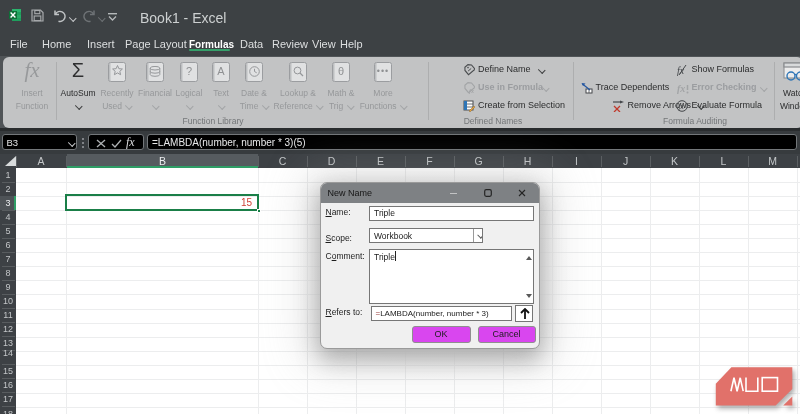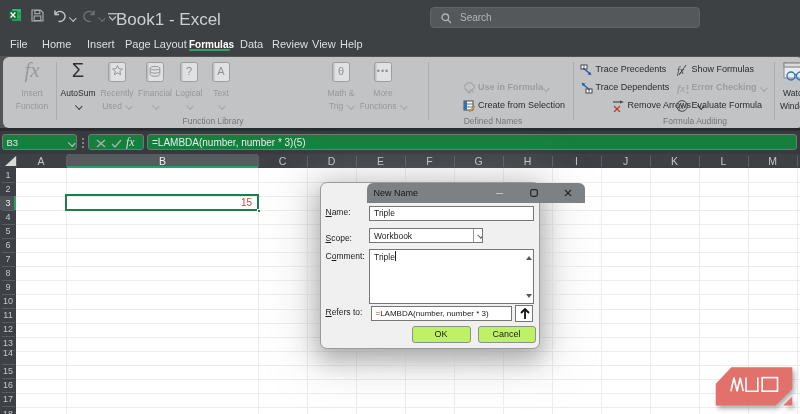--- a/index.html
+++ b/index.html
@@ -9,55 +9,55 @@
 #app svg.a{position:absolute;}
 .chev{margin-left:2px;width:4.5px;height:4.5px;border-right:1.3px solid #5a5c5e;border-bottom:1.3px solid #5a5c5e;
  transform:rotate(45deg) scaleY(.8);display:inline-block;position:static;}
 .chevw{border-color:#c7c9cb;}
 .chevg{border-color:#a2a4a6;}
 .chevd{border-color:#3c3d3e;}
 
 #tbar{left:0;top:0;width:800px;height:35px;background:#3d4144;}
 #tabs{left:0;top:35px;width:800px;height:21px;background:#3d4144;}
 .tab{position:absolute;top:2.5px;height:18px;color:#dddfe0;font-size:11px;white-space:nowrap;}
-#ttext{position:absolute;left:116px;top:10px;color:#cdd0d1;font-size:17px;}
+#ttext{position:absolute;left:140px;top:10px;color:#cdd0d1;font-size:14px;}
 #search{left:430px;top:7px;width:270px;height:21px;background:#54585b;border:1px solid #616569;border-radius:4px;}
 #search span{position:absolute;left:29px;top:4px;color:#b2b5b7;font-size:10px;}
 
 #ribzone{left:0;top:56px;width:800px;height:76px;background:#505457;}
 #ribpanel{left:3px;top:1px;width:800px;height:71px;background:#c2c3c4;border-radius:6px;}
 #darkstrip{left:0;top:72px;width:800px;height:3px;background:#292c2e;}
 .rsep{width:1px;top:5px;height:58px;background:#adaeaf;}
 .glabel{top:59px;height:11px;font-size:8.5px;color:#737678;text-align:center;}
 .big{top:0;height:69px;text-align:center;font-size:8.5px;line-height:12.5px;color:#96989a;padding-top:30px;white-space:nowrap;}
 .big.en{color:#2b2c2d;}
 .big .ic{position:absolute;top:5px;left:0;right:0;height:22px;}
 .ibox{position:static;display:inline-block;width:16px;height:18px;border:1px solid #9b9da0;border-radius:2.5px;
  background:#e0e1e2;box-shadow:inset 2.5px 0 0 -1px #bcbec0;color:#8f9193;font-size:11px;line-height:16px;text-align:center;vertical-align:top;}
 .srow{height:13px;font-size:9px;color:#2b2c2d;white-space:nowrap;line-height:13px;}
 .srow.dis{color:#9b9da0;font-weight:bold;}
 .srow .si{position:absolute;left:0;top:1px;}
 
 #fbar{left:0;top:131px;width:800px;height:23px;background:#373b3e;}
-.fbox{top:3px;height:16px;background:#15803d;border:1px solid #73777a;border-radius:3px;color:#e3e4e5;font-size:10.5px;text-align:right;}
+.fbox{top:3px;height:16px;background:#000000;border:1px solid #73777a;border-radius:3px;color:#e3e4e5;font-size:10.5px;text-align:right;}
 
 #colhdr{left:0;top:154px;width:800px;height:13.5px;background:#3d4145;}
 .ch{top:1px;height:12px;color:#c3c6c8;font-size:10.5px;text-align:center;line-height:12px;}
 .cline{top:2px;width:1px;height:11px;background:#5b5f62;}
 #rowhdr{left:0;top:167.5px;width:16px;height:246.5px;background:#3d4145;}
 .rh{left:0;width:16px;color:#c3c6c8;font-size:9px;text-align:center;}
 .rline{left:2px;width:13px;height:1px;background:#585c5f;}
 
 #dlg{left:320px;top:182px;width:220px;height:167px;background:#f0f0f0;border:1px solid #9a9a9a;border-radius:7px;
  box-shadow:0 9px 22px 2px rgba(105,105,105,.45),0 3px 45px 14px rgba(160,160,160,.30);}
-#dlgtitle{left:0;top:0;width:218px;height:20px;background:#7e8184;border-radius:6px 6px 0 0;margin-left:46px;}
+#dlgtitle{left:0;top:0;width:218px;height:20px;background:#7e8184;border-radius:6px 6px 0 0;}
 #dlgtitle span{position:absolute;left:6.5px;top:4.5px;color:#161616;font-size:9px;}
 .dl{color:#1c1c1c;font-size:8.5px;white-space:nowrap;}
 .field{background:#fff;border:1px solid #767676;color:#1a1a1a;font-size:8.5px;white-space:nowrap;overflow:hidden;}
-.dbtn{background:#bef264;border:1px solid #8f8f8f;border-radius:3px;color:#1d1d1d;font-size:9px;
+.dbtn{background:#d946ef;border:1px solid #8f8f8f;border-radius:3px;color:#1d1d1d;font-size:9px;
  text-align:center;line-height:15px;}
 .tri{width:0;height:0;border-left:3.5px solid transparent;border-right:3.5px solid transparent;}
 </style>
 </head>
 <body>
 <div id="app">
 
 <div id="tbar">
   <svg class="a" style="left:9px;top:9px" width="12" height="12" viewBox="0 0 12 12">
     <rect x="3" y="0" width="9" height="12" fill="#1f9e5d"></rect>
@@ -79,27 +79,20 @@
   <svg class="a" style="left:83px;top:9px" width="14" height="14" viewBox="0 0 14 14">
     <path d="M11 1.5 L11 5.5 L7 5.5" fill="none" stroke="#6e7275" stroke-width="1.5"></path>
     <path d="M10.4 5 A5 5 0 1 0 7.5 12.2" fill="none" stroke="#6e7275" stroke-width="1.5"></path>
   </svg>
   <span class="chev" style="position:absolute;left:97px;top:15px;border-color:#6e7275"></span>
   <svg class="a" style="left:108px;top:13px" width="9" height="8" viewBox="0 0 9 8">
     <rect x="0" y="0" width="9" height="1.4" fill="#b5b8ba"></rect>
     <path d="M1 3.5 L4.5 7 L8 3.5" fill="none" stroke="#b5b8ba" stroke-width="1.3"></path>
   </svg>
   <span id="ttext">Book1 - Excel</span>
-  <div id="search">
-    <svg class="a" style="left:10px;top:5px" width="11" height="11" viewBox="0 0 11 11">
-      <circle cx="4.3" cy="4.3" r="3.3" fill="none" stroke="#b2b5b7" stroke-width="1.3"></circle>
-      <line x1="6.9" y1="6.9" x2="10" y2="10" stroke="#b2b5b7" stroke-width="1.3"></line>
-    </svg>
-    <span>Search</span>
-  </div>
 </div>
 
 <div id="tabs">
   <span class="tab" style="left:10px">File</span>
   <span class="tab" style="left:42px">Home</span>
   <span class="tab" style="left:87px">Insert</span>
   <span class="tab" style="left:125px">Page Layout</span>
   <span class="tab" style="left:189px;color:#ffffff;font-weight:bold;font-size:10px;top:3.5px">Formulas</span>
   <span class="tab" style="left:240px">Data</span>
   <span class="tab" style="left:272px">Review</span>
@@ -135,31 +128,54 @@
     Financial<br><span class="chev chevg"></span>
   </div>
   <div class="big" style="left:166px;width:40px">
     <div class="ic"><span class="ibox">?</span></div>
     Logical<br><span class="chev chevg"></span>
   </div>
   <div class="big" style="left:200px;width:36px">
     <div class="ic"><span class="ibox">A</span></div>
     Text<br><span class="chev chevg"></span>
   </div>
+  <div class="big" style="left:230px;width:42px">
+    <div class="ic"><span class="ibox"><svg width="11" height="11" viewBox="0 0 11 11" style="margin-top:2.5px">
+                <circle cx="5.5" cy="5.5" r="4.8" fill="none" stroke="#95979a" stroke-width="1"></circle>
+                <path d="M5.5 2.8 V5.5 L7.7 6.8" fill="none" stroke="#95979a" stroke-width="1"></path>
+              </svg></span></div>
+    Date &amp;<br>Time <span class="chev chevg"></span>
+  </div>
+  <div class="big" style="left:268px;width:54px">
+    <div class="ic"><span class="ibox"><svg width="11" height="11" viewBox="0 0 11 11" style="margin-top:2.5px">
+                <circle cx="4.5" cy="4.5" r="3.4" fill="none" stroke="#95979a" stroke-width="1"></circle>
+                <line x1="7" y1="7" x2="10" y2="10" stroke="#95979a" stroke-width="1.2"></line>
+              </svg></span></div>
+    Lookup &amp;<br>Reference <span class="chev chevg"></span>
+  </div>
   <div class="big" style="left:316px;width:44px">
     <div class="ic"><span class="ibox">θ</span></div>
     Math &amp;<br>Trig <span class="chev chevg"></span>
   </div>
   <div class="big" style="left:356px;width:48px">
     <div class="ic"><span class="ibox" style="letter-spacing:1px;font-size:9px">•••</span></div>
     More<br>Functions <span class="chev chevg"></span>
   </div>
   <div class="glabel" style="left:160px;width:100px">Function Library</div>
   <div class="rsep" style="left:425px"></div>
 
+  <div class="srow" style="left:460px;top:6px;width:110px">
+    <svg class="si" width="12" height="12" viewBox="0 0 12 12">
+            <path d="M4 1 L8 1 L10.5 3.5 L10.5 9 L2 9 L2 3.5 Z" transform="rotate(-40 6 5)" fill="none" stroke="#4a4d4f" stroke-width="1.1"></path>
+            <circle cx="5" cy="3.6" r=".8" fill="#4a4d4f"></circle>
+            <line x1="4" y1="6" x2="8" y2="6" stroke="#4a4d4f" stroke-width="0.9" transform="rotate(-40 6 5)"></line>
+          </svg>
+    <span style="position:absolute;left:15px">Define Name</span>
+    <span class="chev chevd" style="position:absolute;left:74px;top:4px"></span>
+  </div>
   <div class="srow dis" style="left:460px;top:24px;width:110px">
     <svg class="si" width="12" height="12" viewBox="0 0 12 12">
             <path d="M4 1 L8 1 L10.5 3.5 L10.5 9 L2 9 L2 3.5 Z" transform="rotate(-40 6 5)" fill="none" stroke="#a2a4a6" stroke-width="1.1"></path>
             <text x="6" y="10.5" font-size="6" font-style="italic" fill="#a2a4a6" font-family="Liberation Serif">fx</text>
           </svg>
     <span style="position:absolute;left:15px">Use in Formula</span>
     <span class="chev chevg" style="position:absolute;left:78px;top:4px"></span>
   </div>
   <div class="srow" style="left:460px;top:42px;width:110px">
     <svg class="si" width="12" height="12" viewBox="0 0 12 12">
@@ -167,29 +183,20 @@
             <rect x="1" y="1" width="3" height="9" fill="#2e75b6"></rect>
             <line x1="4" y1="4" x2="10" y2="4" stroke="#4a4d4f" stroke-width=".8"></line>
             <line x1="4" y1="7" x2="10" y2="7" stroke="#4a4d4f" stroke-width=".8"></line>
             <path d="M6 11 L11 6 L12 7 L7 12 Z" fill="#e8a33d" stroke="#8a6d3b" stroke-width=".5"></path>
           </svg>
     <span style="position:absolute;left:15px">Create from Selection</span>
   </div>
   <div class="glabel" style="left:445px;width:90px">Defined Names</div>
   <div class="rsep" style="left:570px"></div>
 
-  <div class="srow" style="left:577px;top:6px;width:105px">
-    <svg class="si" width="13" height="12" viewBox="0 0 13 12">
-            <rect x="1" y="1" width="6" height="4" fill="#fff" stroke="#44474a" stroke-width="1"></rect>
-            <line x1="4" y1="1" x2="4" y2="5" stroke="#44474a" stroke-width=".8"></line>
-            <line x1="3" y1="4" x2="10.5" y2="10" stroke="#2456a0" stroke-width="1.2"></line>
-            <path d="M11.5 11 L7.5 10.5 L10 8 Z" fill="#2456a0"></path>
-          </svg>
-    <span style="position:absolute;left:15.5px">Trace Precedents</span>
-  </div>
   <div class="srow" style="left:577px;top:24px;width:105px">
     <svg class="si" width="13" height="12" viewBox="0 0 13 12">
             <rect x="6" y="7" width="6" height="4" fill="#fff" stroke="#44474a" stroke-width="1"></rect>
             <line x1="9" y1="7" x2="9" y2="11" stroke="#44474a" stroke-width=".8"></line>
             <line x1="10" y1="8" x2="2.5" y2="2" stroke="#2456a0" stroke-width="1.2"></line>
             <path d="M1.5 1 L5.5 1.5 L3 4 Z" fill="#2456a0"></path>
           </svg>
     <span style="position:absolute;left:15.5px">Trace Dependents</span>
   </div>
   <div class="srow" style="left:609px;top:42px;width:105px">

